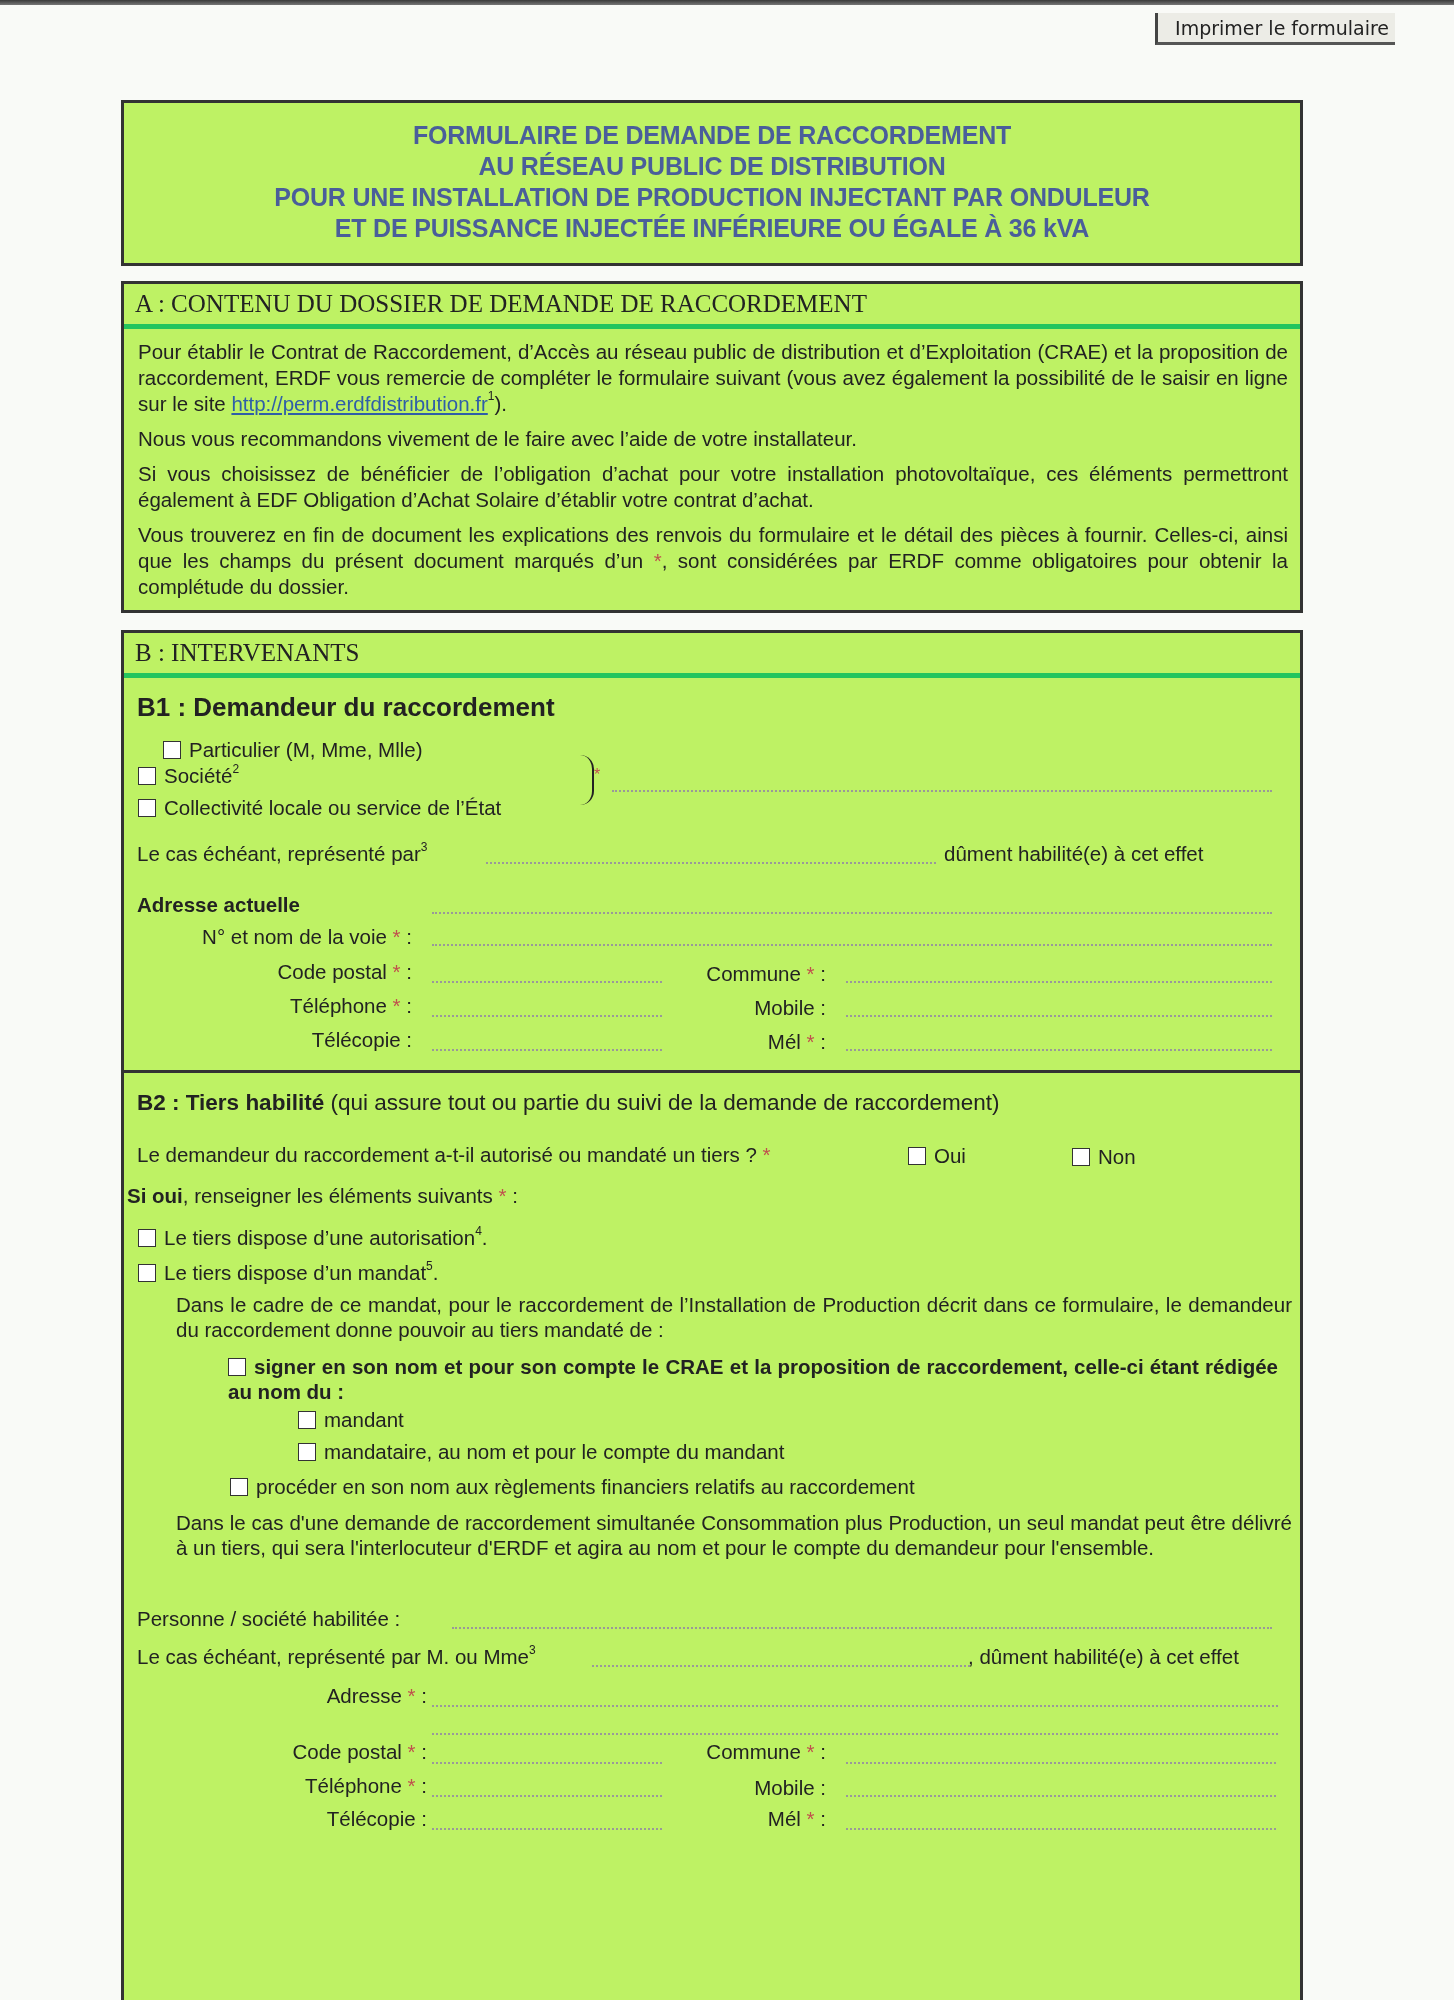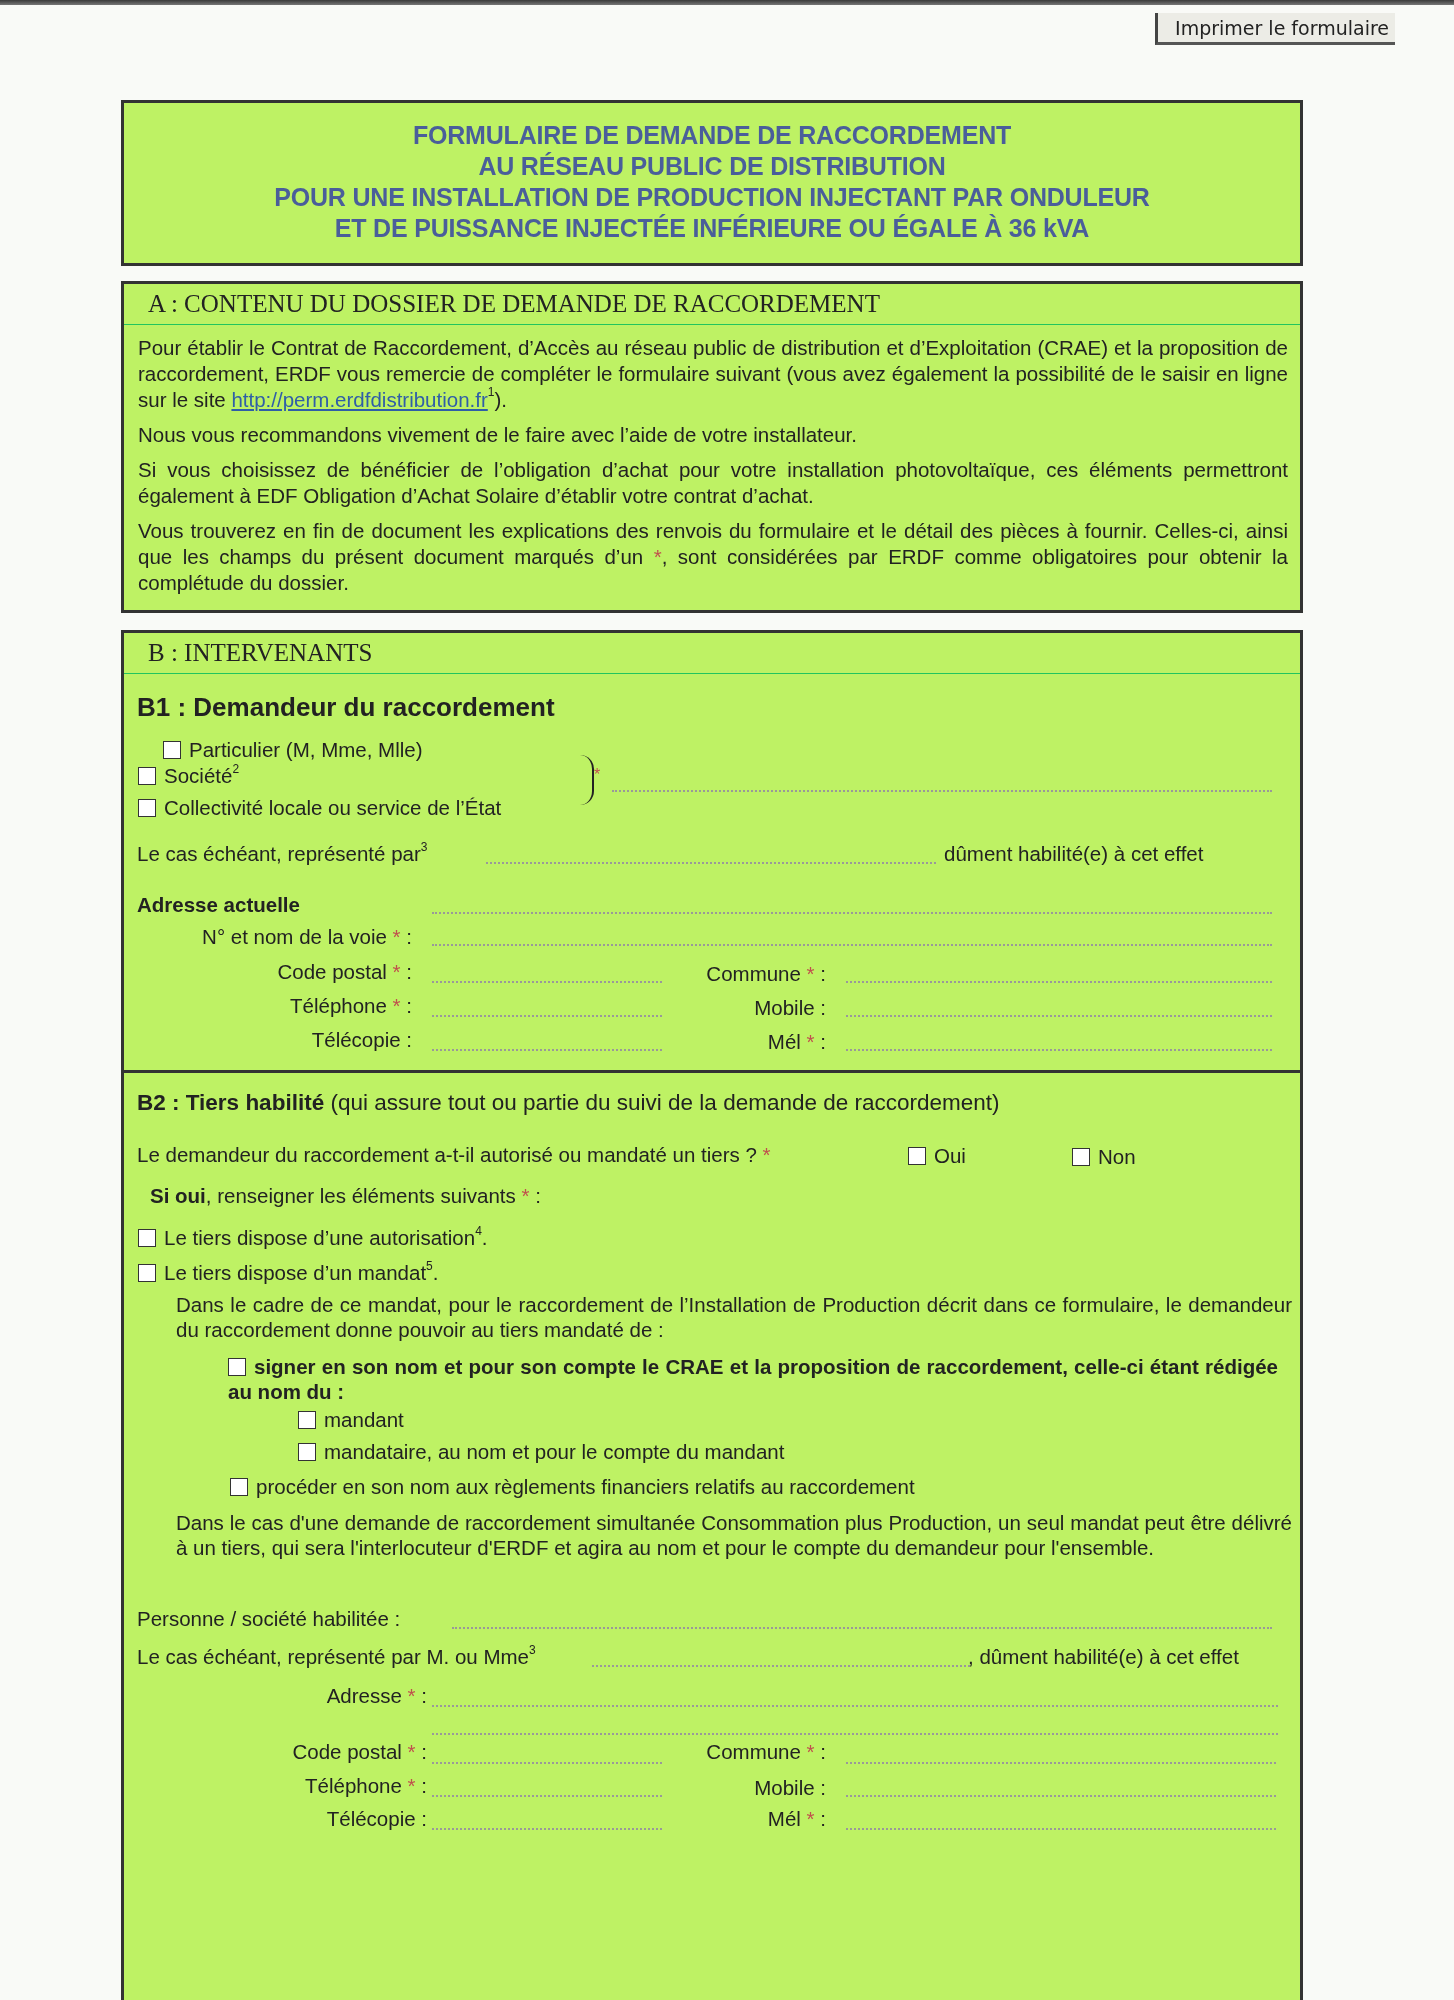--- a/index.html
+++ b/index.html
@@ -6,22 +6,22 @@
   body{width:1454px;height:2000px;background:#f9faf7;position:relative;overflow:hidden;
        font-family:"Liberation Sans",sans-serif;color:#222;}
   .topbar{position:absolute;left:0;top:0;width:1454px;height:5px;background:linear-gradient(#3a3a3a,#777);}
   .print-btn{position:absolute;left:1155px;top:13px;width:240px;height:32px;background:#ecece6;
        border-left:3px solid #444;border-bottom:3px solid #555;box-sizing:border-box;
        font-family:"DejaVu Sans",sans-serif;font-size:19px;color:#222;display:flex;align-items:center;justify-content:flex-end;padding-right:6px;cursor:pointer;}
   .box{position:absolute;left:121px;width:1182px;border:3px solid #333;box-sizing:border-box;background:#bef264;}
   .title-box{top:100px;height:166px;text-align:center;}
   .title-box .line{font-weight:bold;color:#4a5e9a;font-size:25px;line-height:31px;letter-spacing:-0.2px;}
   .title-box .lines{padding-top:17px;}
-  .sec-head{height:40px;border-bottom:1px solid #22c55e;font-family:"Liberation Serif",serif;font-size:25px;
-       padding-left:24px;line-height:40px;color:#222;}
+  .sec-head{height:40px;border-bottom:5px solid #22c55e;font-family:"Liberation Serif",serif;font-size:25px;
+       padding-left:11px;line-height:40px;color:#222;}
   .secA{top:281px;height:332px;}
   .secA .body{padding:10px 12px 0 14px;font-size:20.5px;line-height:26px;text-align:justify;}
   .secA p{margin:0 0 9px 0;}
   .link{color:#2f5ea8;text-decoration:underline;}
   sup{font-size:12px;vertical-align:top;line-height:10px;}
   .req{color:#c0504d;}
   .secB{top:630px;height:1540px;}
   .abs{position:absolute;white-space:nowrap;font-size:20.5px;}
   .h-sub{font-size:26px;font-weight:bold;}
   .cb{display:inline-block;width:18px;height:18px;border:1.5px solid #333;box-sizing:border-box;vertical-align:-2px;margin-right:8px;background:#fff;}
@@ -98,21 +98,21 @@
 
 <div style="position:absolute;left:121px;top:1070px;width:1182px;height:3px;background:#333;"></div>
 
 <div>
   <div class="abs" style="left:137px;top:1090px;font-size:22.5px;"><b>B2 : Tiers habilité</b><span> (qui assure tout ou partie du suivi de la demande de raccordement)</span></div>
 
   <div class="abs" style="left:137px;top:1143px;"><span>Le demandeur du raccordement a-t-il autorisé ou mandaté un tiers ?</span> <span class="req">*</span></div>
   <div class="abs" style="left:908px;top:1144px;"><span class="cb"></span><span>Oui</span></div>
   <div class="abs" style="left:1072px;top:1145px;"><span class="cb"></span><span>Non</span></div>
 
-  <div class="abs" style="left:150px;top:1184px;"><b>Si oui</b><span>, renseigner les éléments suivants</span> <span class="req">*</span> :</div>
+  <div class="abs" style="left:127px;top:1184px;"><b>Si oui</b><span>, renseigner les éléments suivants</span> <span class="req">*</span> :</div>
 
   <div class="abs" style="left:138px;top:1226px;"><span class="cb"></span><span>Le tiers dispose d’une autorisation</span><sup>4</sup>.</div>
   <div class="abs" style="left:138px;top:1261px;"><span class="cb"></span><span>Le tiers dispose d’un mandat</span><sup>5</sup>.</div>
 
   <div class="para" style="left:176px;top:1292px;width:1116px;">Dans le cadre de ce mandat, pour le raccordement de l’Installation de Production décrit dans ce formulaire, le demandeur du raccordement donne pouvoir au tiers mandaté de :</div>
 
   <div class="para" style="left:228px;top:1354px;width:1050px;font-weight:bold;"><span class="cb"></span><span>signer en son nom et pour son compte le CRAE et la proposition de raccordement, celle-ci étant rédigée au nom du :</span></div>
 
   <div class="abs" style="left:298px;top:1408px;"><span class="cb"></span><span>mandant</span></div>
   <div class="abs" style="left:298px;top:1440px;"><span class="cb"></span><span>mandataire, au nom et pour le compte du mandant</span></div>

